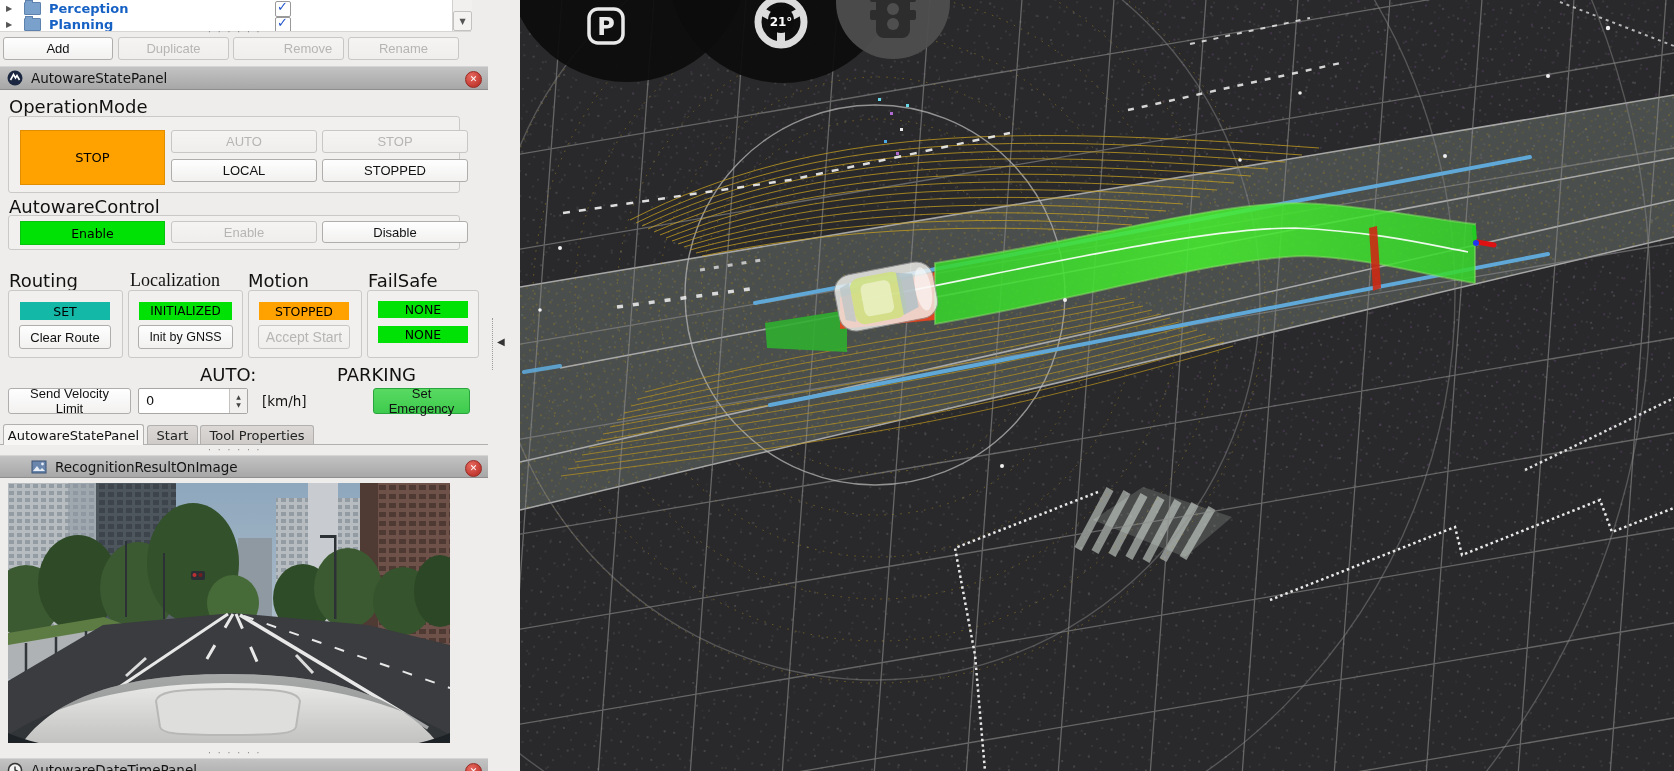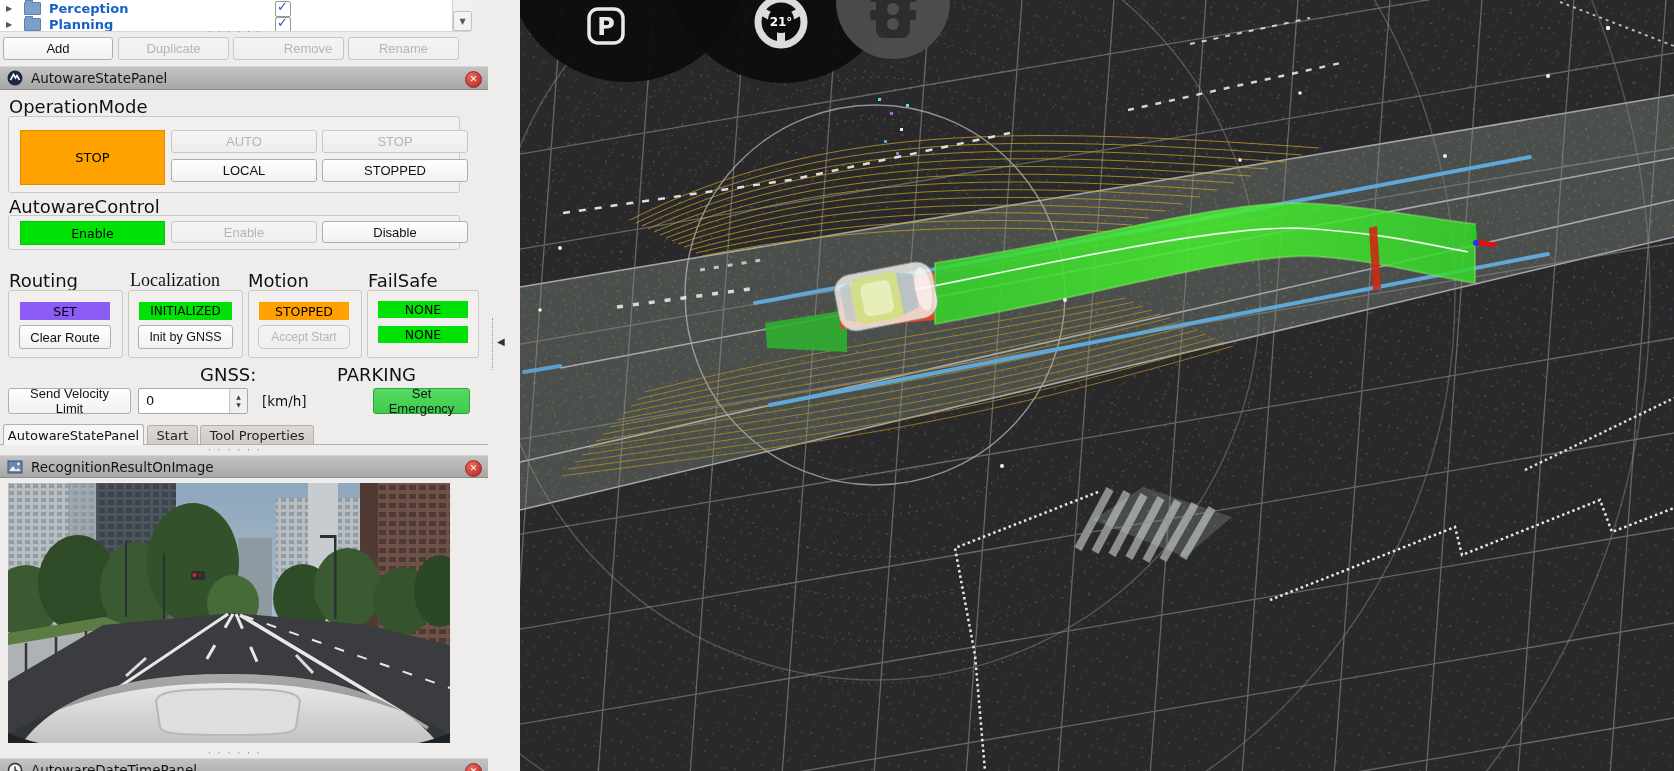--- a/index.html
+++ b/index.html
@@ -97,56 +97,56 @@
   <div class="chip" style="left:20px;top:221px;width:143px;height:22px;background:#00e205;border:1px solid #08c210;">Enable</div>
   <button class="btn disabled" style="left:171px;top:221px;width:146px;height:22px;">Enable</button>
   <button class="btn" style="left:322px;top:221px;width:146px;height:22px;">Disable</button>
 
   <div class="sec-label" style="left:9px;top:270px;">Routing</div>
   <div class="sec-label" style="left:130px;top:270px;font-family:Liberation Serif, serif;">Localization</div>
   <div class="sec-label" style="left:248px;top:270px;">Motion</div>
   <div class="sec-label" style="left:368px;top:270px;">FailSafe</div>
 
   <div class="groupbox" style="left:8px;top:290px;width:115px;height:68px;"></div>
-  <div class="chip" style="left:20px;top:302px;width:90px;height:18px;background:#8b5cf6;">SET</div>
+  <div class="chip" style="left:20px;top:302px;width:90px;height:18px;background:#14b8a6;">SET</div>
   <button class="btn" style="left:19px;top:325px;width:92px;height:24px;">Clear Route</button>
 
   <div class="groupbox" style="left:128px;top:290px;width:115px;height:68px;"></div>
   <div class="chip" style="left:139px;top:302px;width:93px;height:18px;background:#00e205;font-size:12px;">INITIALIZED</div>
   <button class="btn" style="left:138px;top:325px;width:95px;height:24px;font-size:12.5px;">Init by GNSS</button>
 
   <div class="groupbox" style="left:248px;top:290px;width:114px;height:68px;"></div>
   <div class="chip" style="left:259px;top:302px;width:90px;height:18px;background:#ffa200;">STOPPED</div>
-  <button class="btn disabled" style="left:258px;top:325px;width:92px;height:24px;font-size:12px;border-radius:6px;">Accept Start</button>
+  <button class="btn disabled" style="left:258px;top:325px;width:92px;height:24px;font-size:14px;">Accept Start</button>
 
   <div class="groupbox" style="left:367px;top:290px;width:112px;height:68px;"></div>
   <div class="chip" style="left:378px;top:301px;width:90px;height:17px;background:#00e205;">NONE</div>
   <div class="chip" style="left:378px;top:326px;width:90px;height:17px;background:#00e205;">NONE</div>
 
-  <div class="sec-label" style="left:200px;top:364px;">GNSS:</div>
+  <div class="sec-label" style="left:200px;top:364px;">AUTO:</div>
   <div class="sec-label" style="left:337px;top:364px;">PARKING</div>
 
   <button class="btn" id="send-vel-btn">Send Velocity Limit</button>
   <div id="spinbox" class="abs">
     <span id="spin-val">0</span>
     <span id="spin-btns">
         <span>▲</span>
         <span>▼</span>
       </span>
   </div>
   <div class="sec-label" style="left:262px;top:393px;font-size:13.5px;">[km/h]</div>
   <button class="btn" id="emergency-btn">Set Emergency</button>
 
   <div class="tab active" style="left:3px;top:424px;width:141px;height:21px;">AutowareStatePanel</div>
   <div class="tab inactive" style="left:147px;top:425px;width:51px;height:20px;">Start</div>
   <div class="tab inactive" style="left:200px;top:425px;width:114px;height:20px;">Tool Properties</div>
   <div id="tabline" class="abs"></div>
   <div class="abs grip" style="left:208px;top:447px;">· · · · · ·</div>
 
-  <div class="titlebar" style="top:455px;height:23px;">
+  <div class="titlebar" style="top:455px;height:23px;padding-left:24px;">
     <svg class="mini-icon" viewBox="0 0 16 16">
       <rect x="1" y="2" width="14" height="12" fill="#6a86ad" stroke="#3c5476"></rect>
       <path d="M2 12 L6 7 L9 11 L11 9 L14 12 Z" fill="#e8eef5"></path>
       <circle cx="11.5" cy="5" r="1.4" fill="#e8eef5"></circle>
     </svg>
     <span class="t-text">RecognitionResultOnImage</span>
     <span class="close-btn">✕</span>
   </div>
 
   <svg class="abs" style="left:8px;top:483px;" width="442" height="260" viewBox="0 0 442 260">

